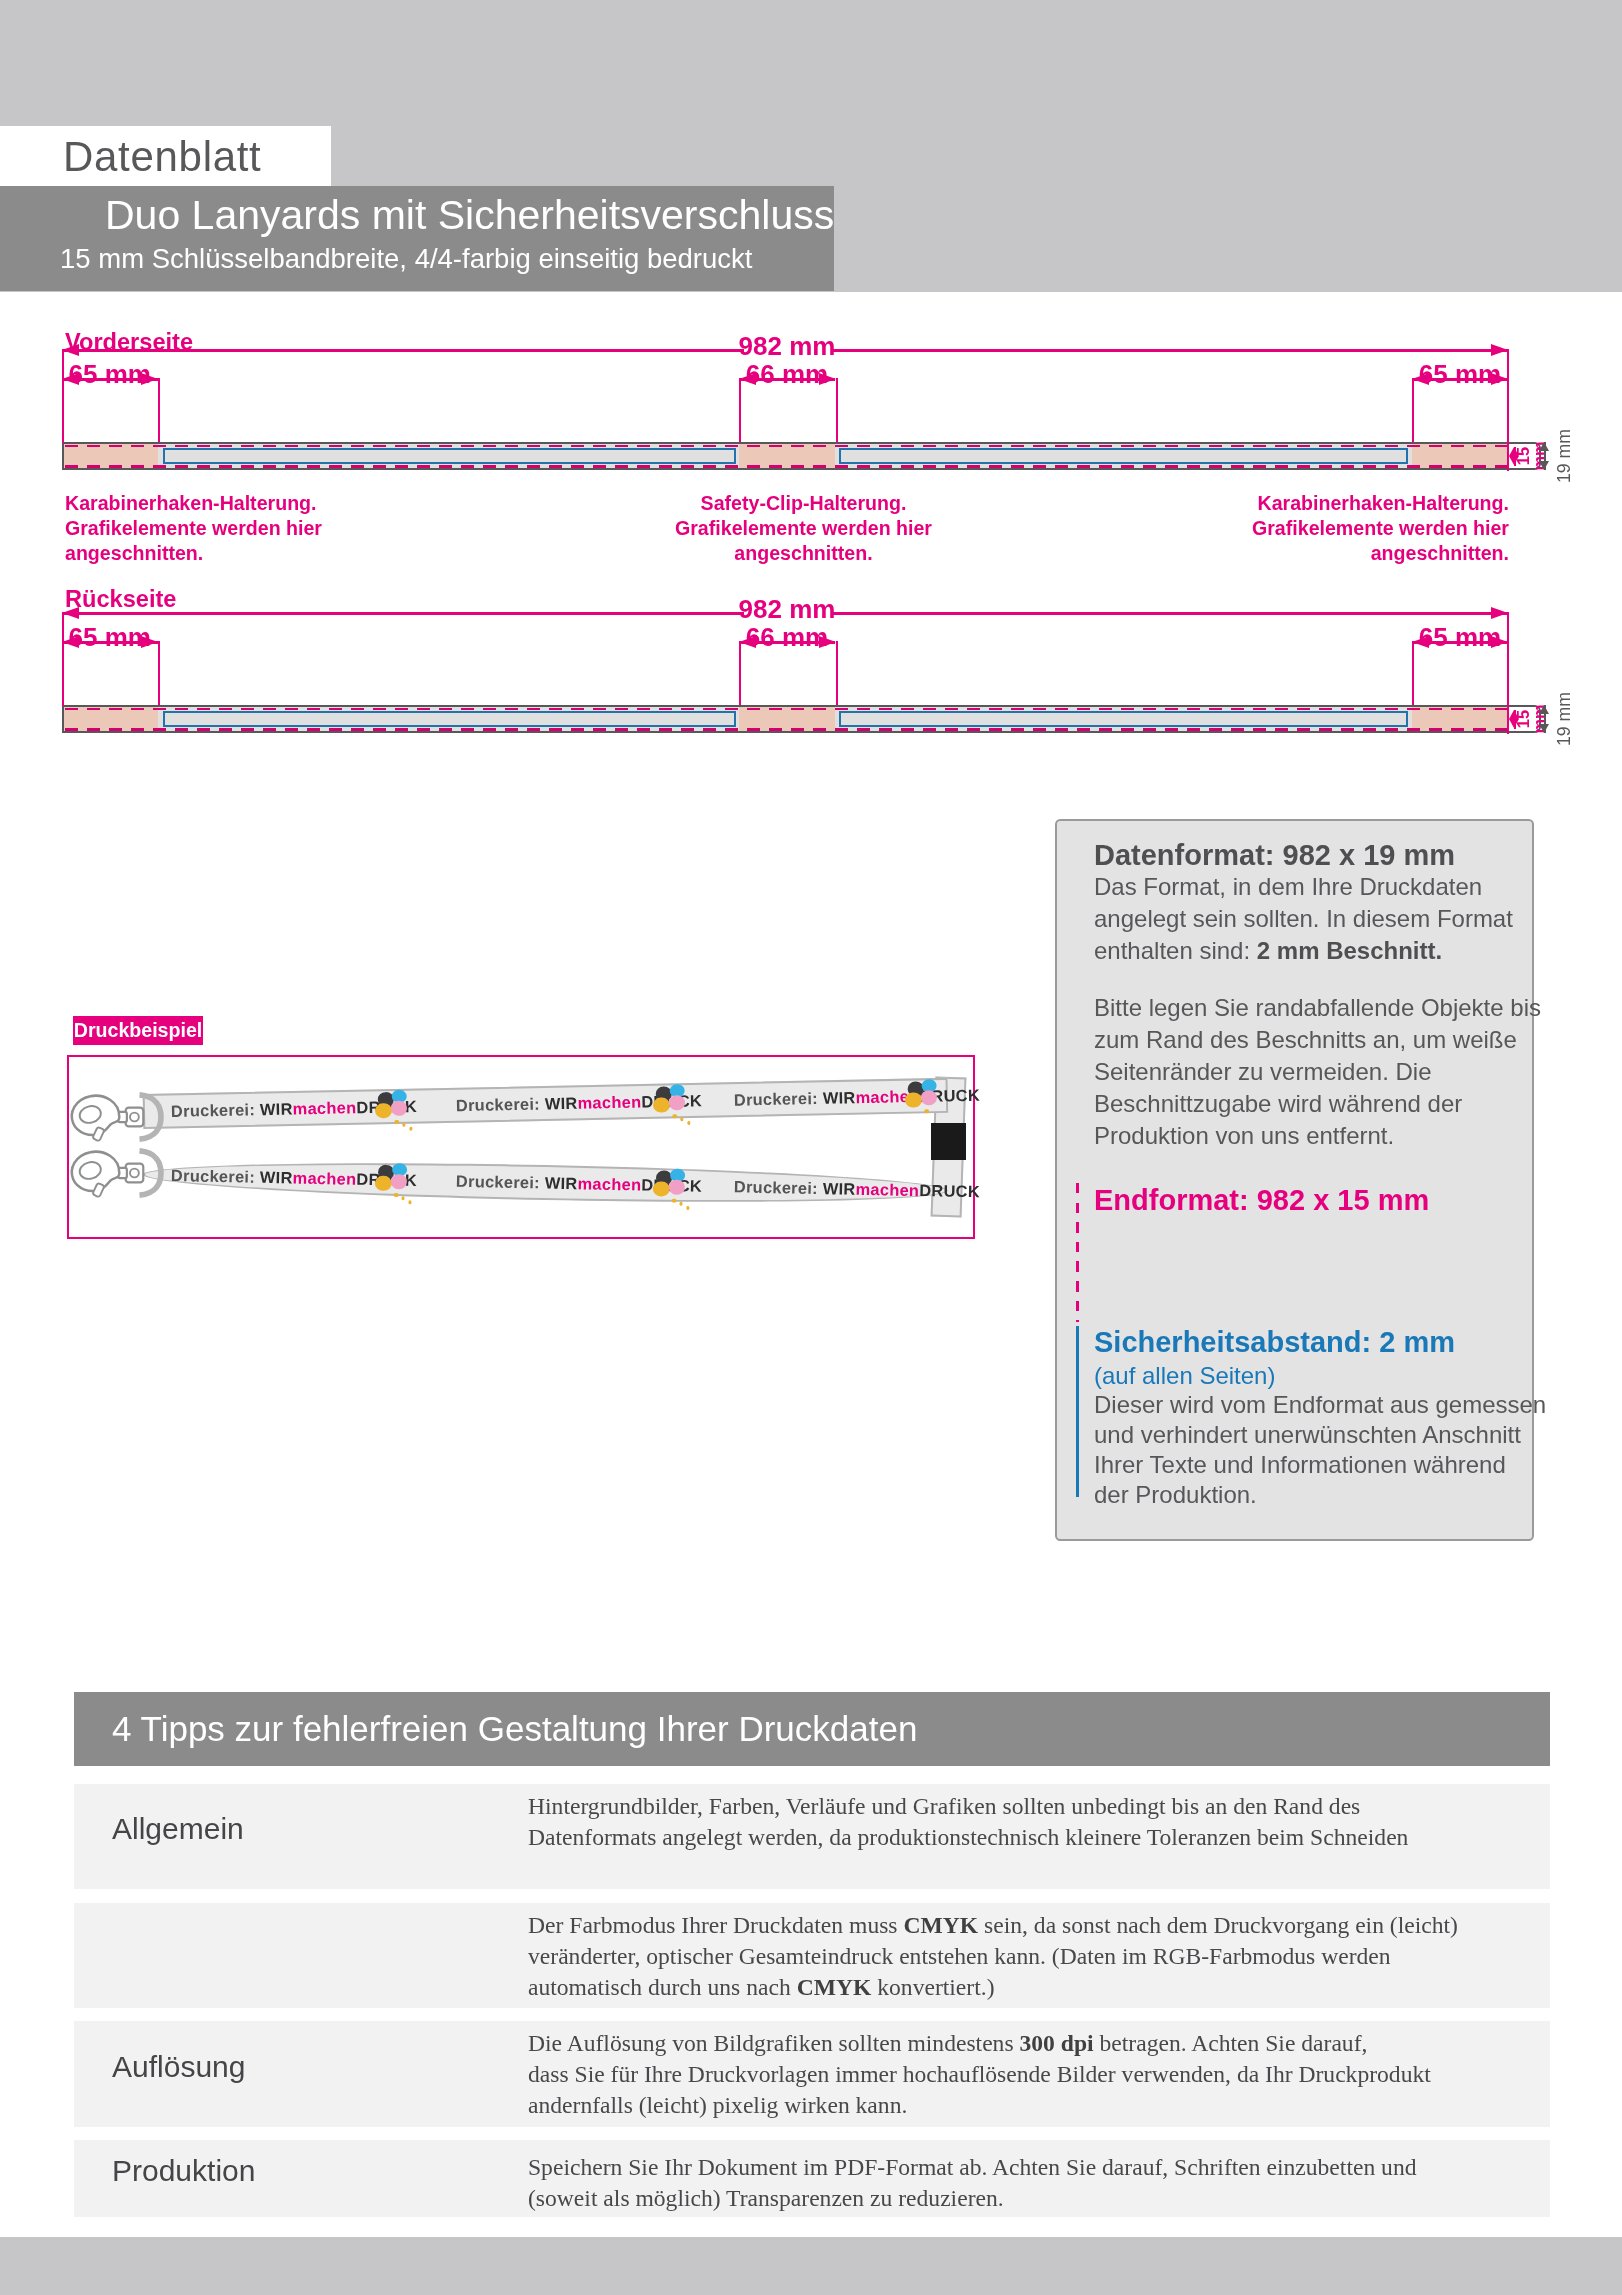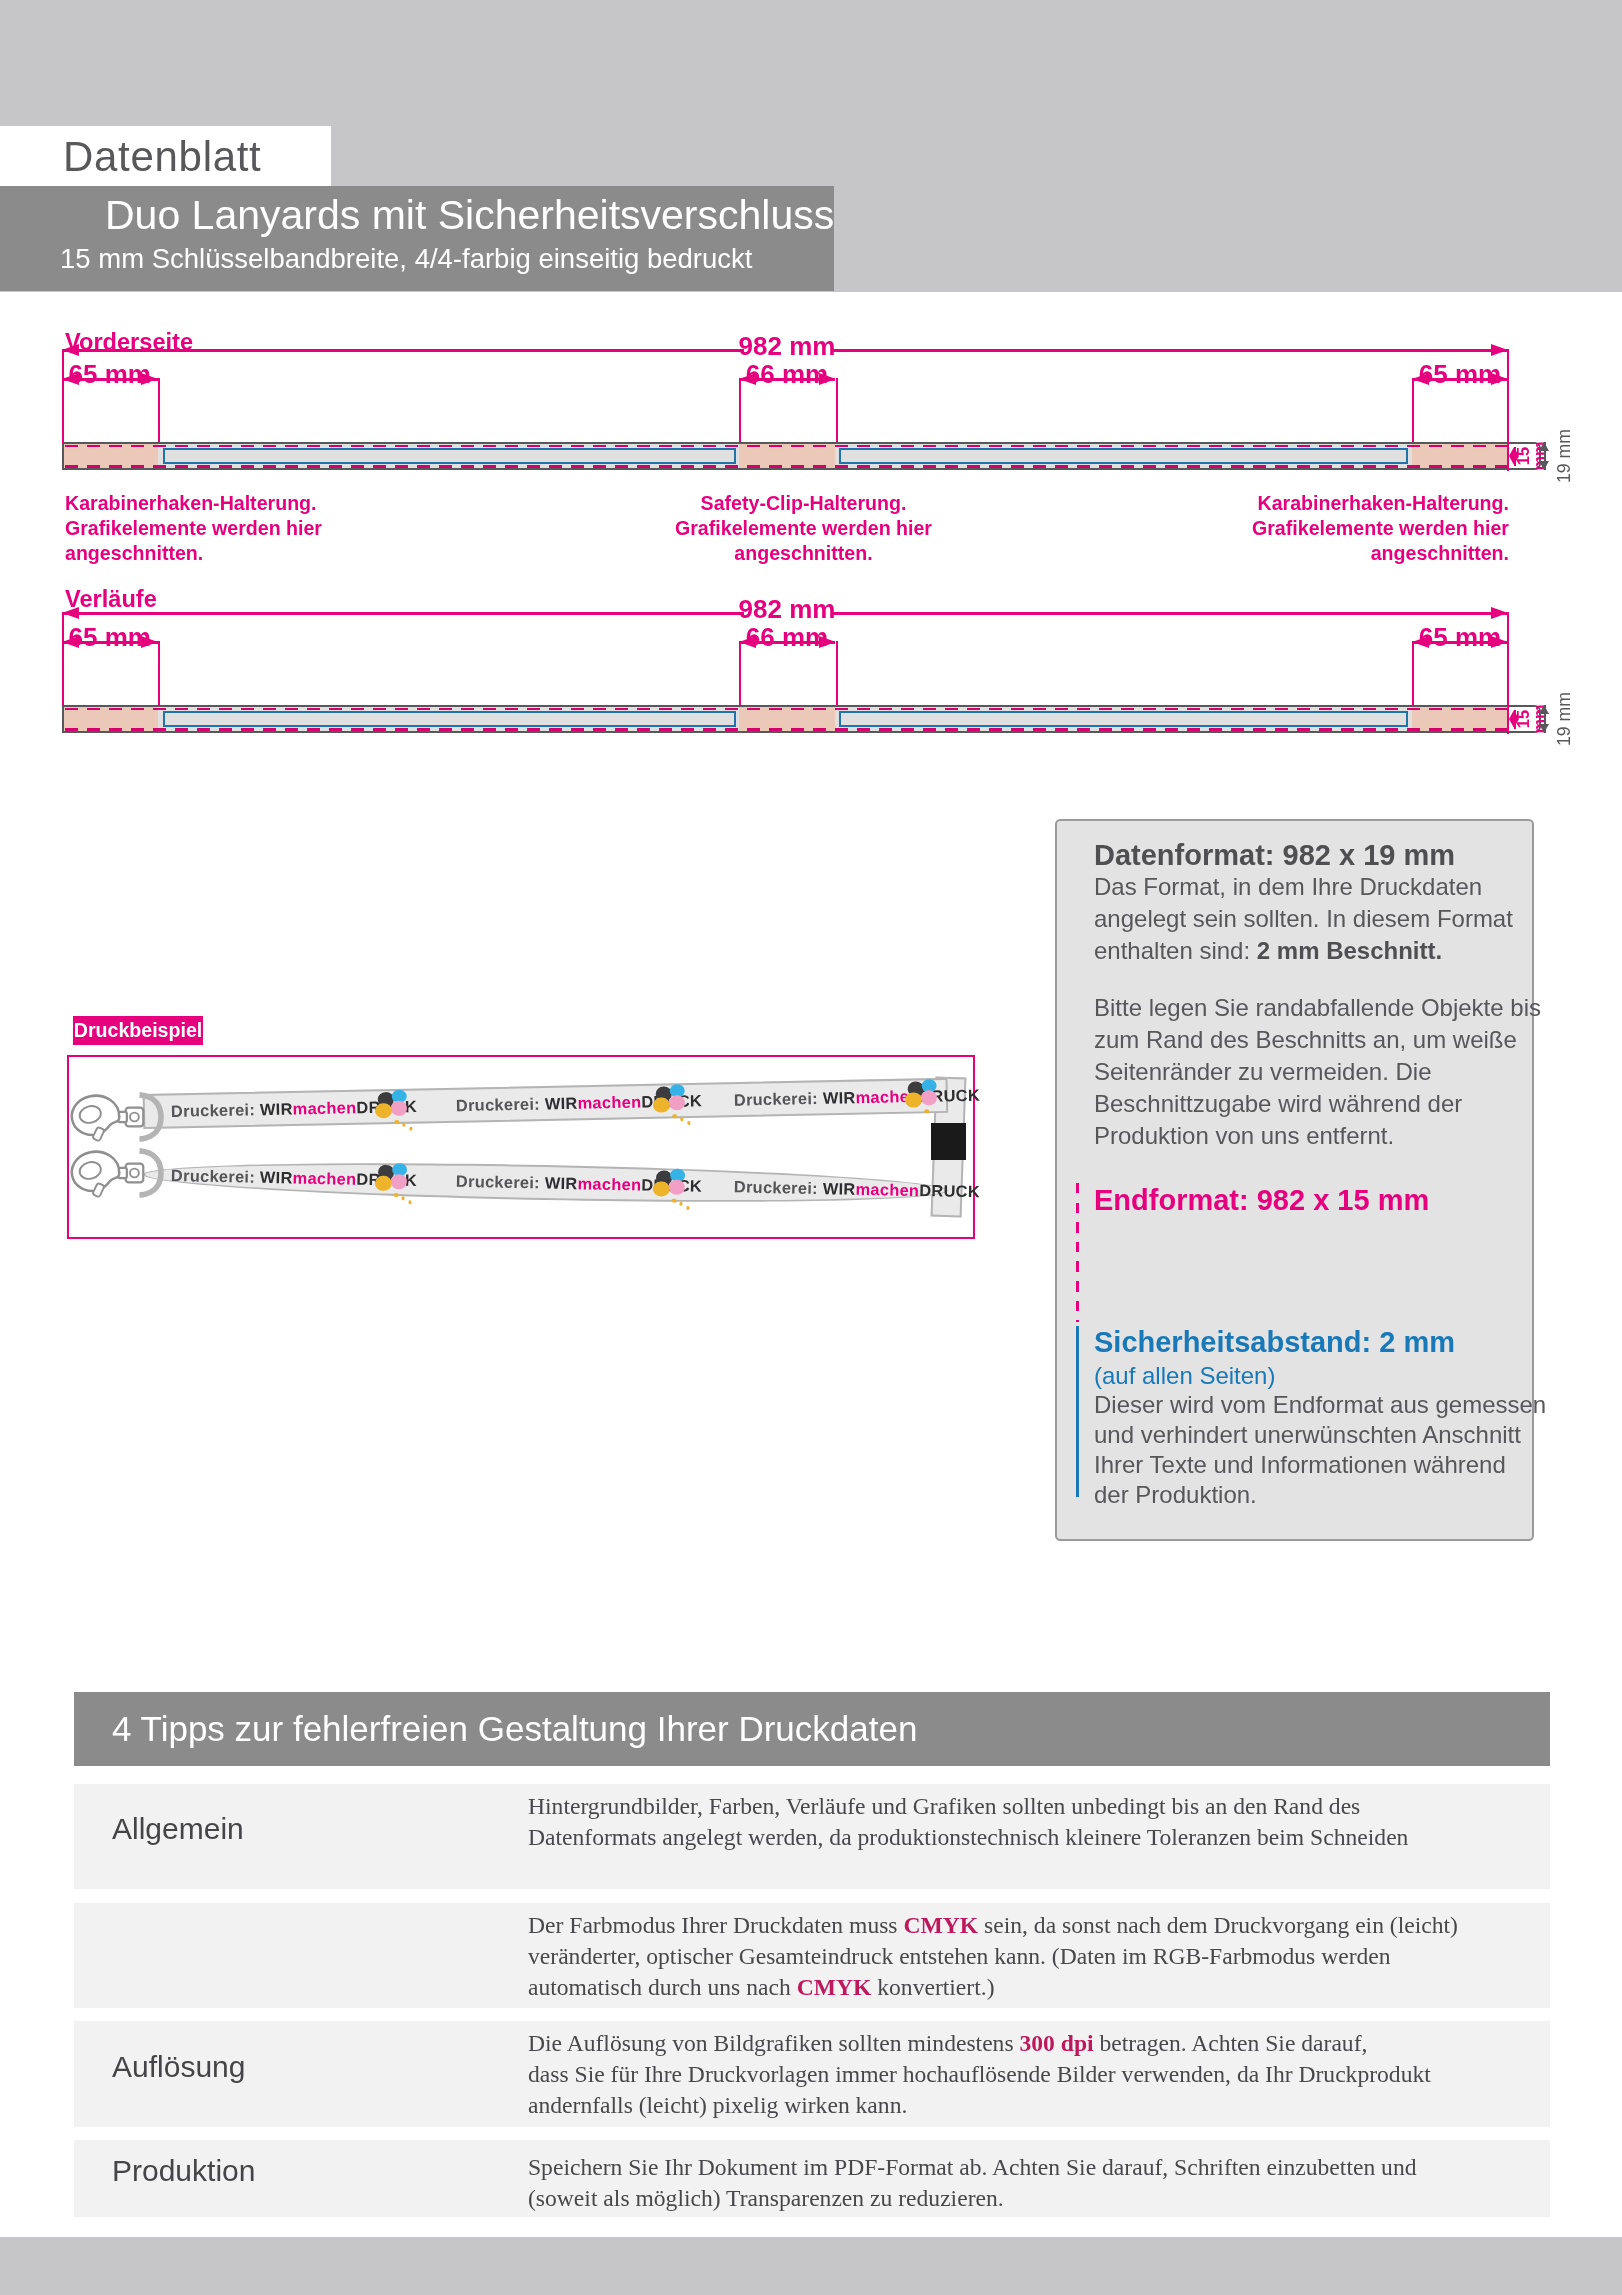--- a/index.html
+++ b/index.html
@@ -71,21 +71,21 @@
   .blu{color:#1878b8 !important;}
   .dashv{position:absolute;left:21px;width:3.3px;background:repeating-linear-gradient(180deg,#e6007e 0 10.5px,transparent 10.5px 19.6px);}
   .solidv{position:absolute;left:21px;width:3.3px;background:#1878b8;}
   
   .tipbanner{left:74px;top:1692px;width:1476px;height:74px;background:#8b8b8b;display:flex;align-items:center;}
   .tiptitle{margin-left:38px;font-size:35px;color:#fff;font-weight:400;white-space:nowrap;}
   .tiprow{position:absolute;left:74px;width:1476px;background:#f2f2f3;}
   .tiplabel{position:absolute;left:38px;top:0;bottom:15px;display:flex;align-items:center;
             font-size:30px;color:#454547;font-weight:400;}
   .tiptext{position:absolute;left:454px;font-size:23.6px;color:#48484a;line-height:31px;font-family:Liberation Serif, serif;}
-  .tiptext b{font-weight:700;color:#be185d;}
+  .tiptext b{font-weight:700;color:#404040;}
   .tline{white-space:nowrap;}
   .footer{left:0;top:2237px;width:1623px;height:59px;background:#c6c5c7;}
 </style>
 </head>
 <body>
 
 <div class="page">
 
   <div class="abs topgray"></div>
   <div class="abs dbbox"></div>
@@ -154,21 +154,21 @@
     <div>Safety-Clip-Halterung.</div>
     <div>Grafikelemente werden hier</div>
     <div>angeschnitten.</div>
   </div>
   <div class="note" style="left:1116px;top:491px;text-align:right">
     <div>Karabinerhaken-Halterung.</div>
     <div>Grafikelemente werden hier</div>
     <div>angeschnitten.</div>
   </div>
 
-  <div class="abs seclabel" style="left:65px;top:586px">Verläufe</div>
+  <div class="abs seclabel" style="left:65px;top:586px">Rückseite</div>
 
   <div class="dline" style="left:62px;top:612px;width:682px"></div>
   <div class="dline" style="left:831px;top:612px;width:677px"></div>
   <div class="ah l" style="left:62px;top:607px"></div>
   <div class="ah r" style="left:1491px;top:607px"></div>
   <div class="dimtxt" style="left:689px;top:594px">982 mm</div>
   <div class="dimtxt" style="left:689px;top:622px">66 mm</div>
   <div class="dimtxt" style="left:11.8px;top:622px">65 mm</div>
   <div class="dimtxt" style="left:1362px;top:622px">65 mm</div>
 

